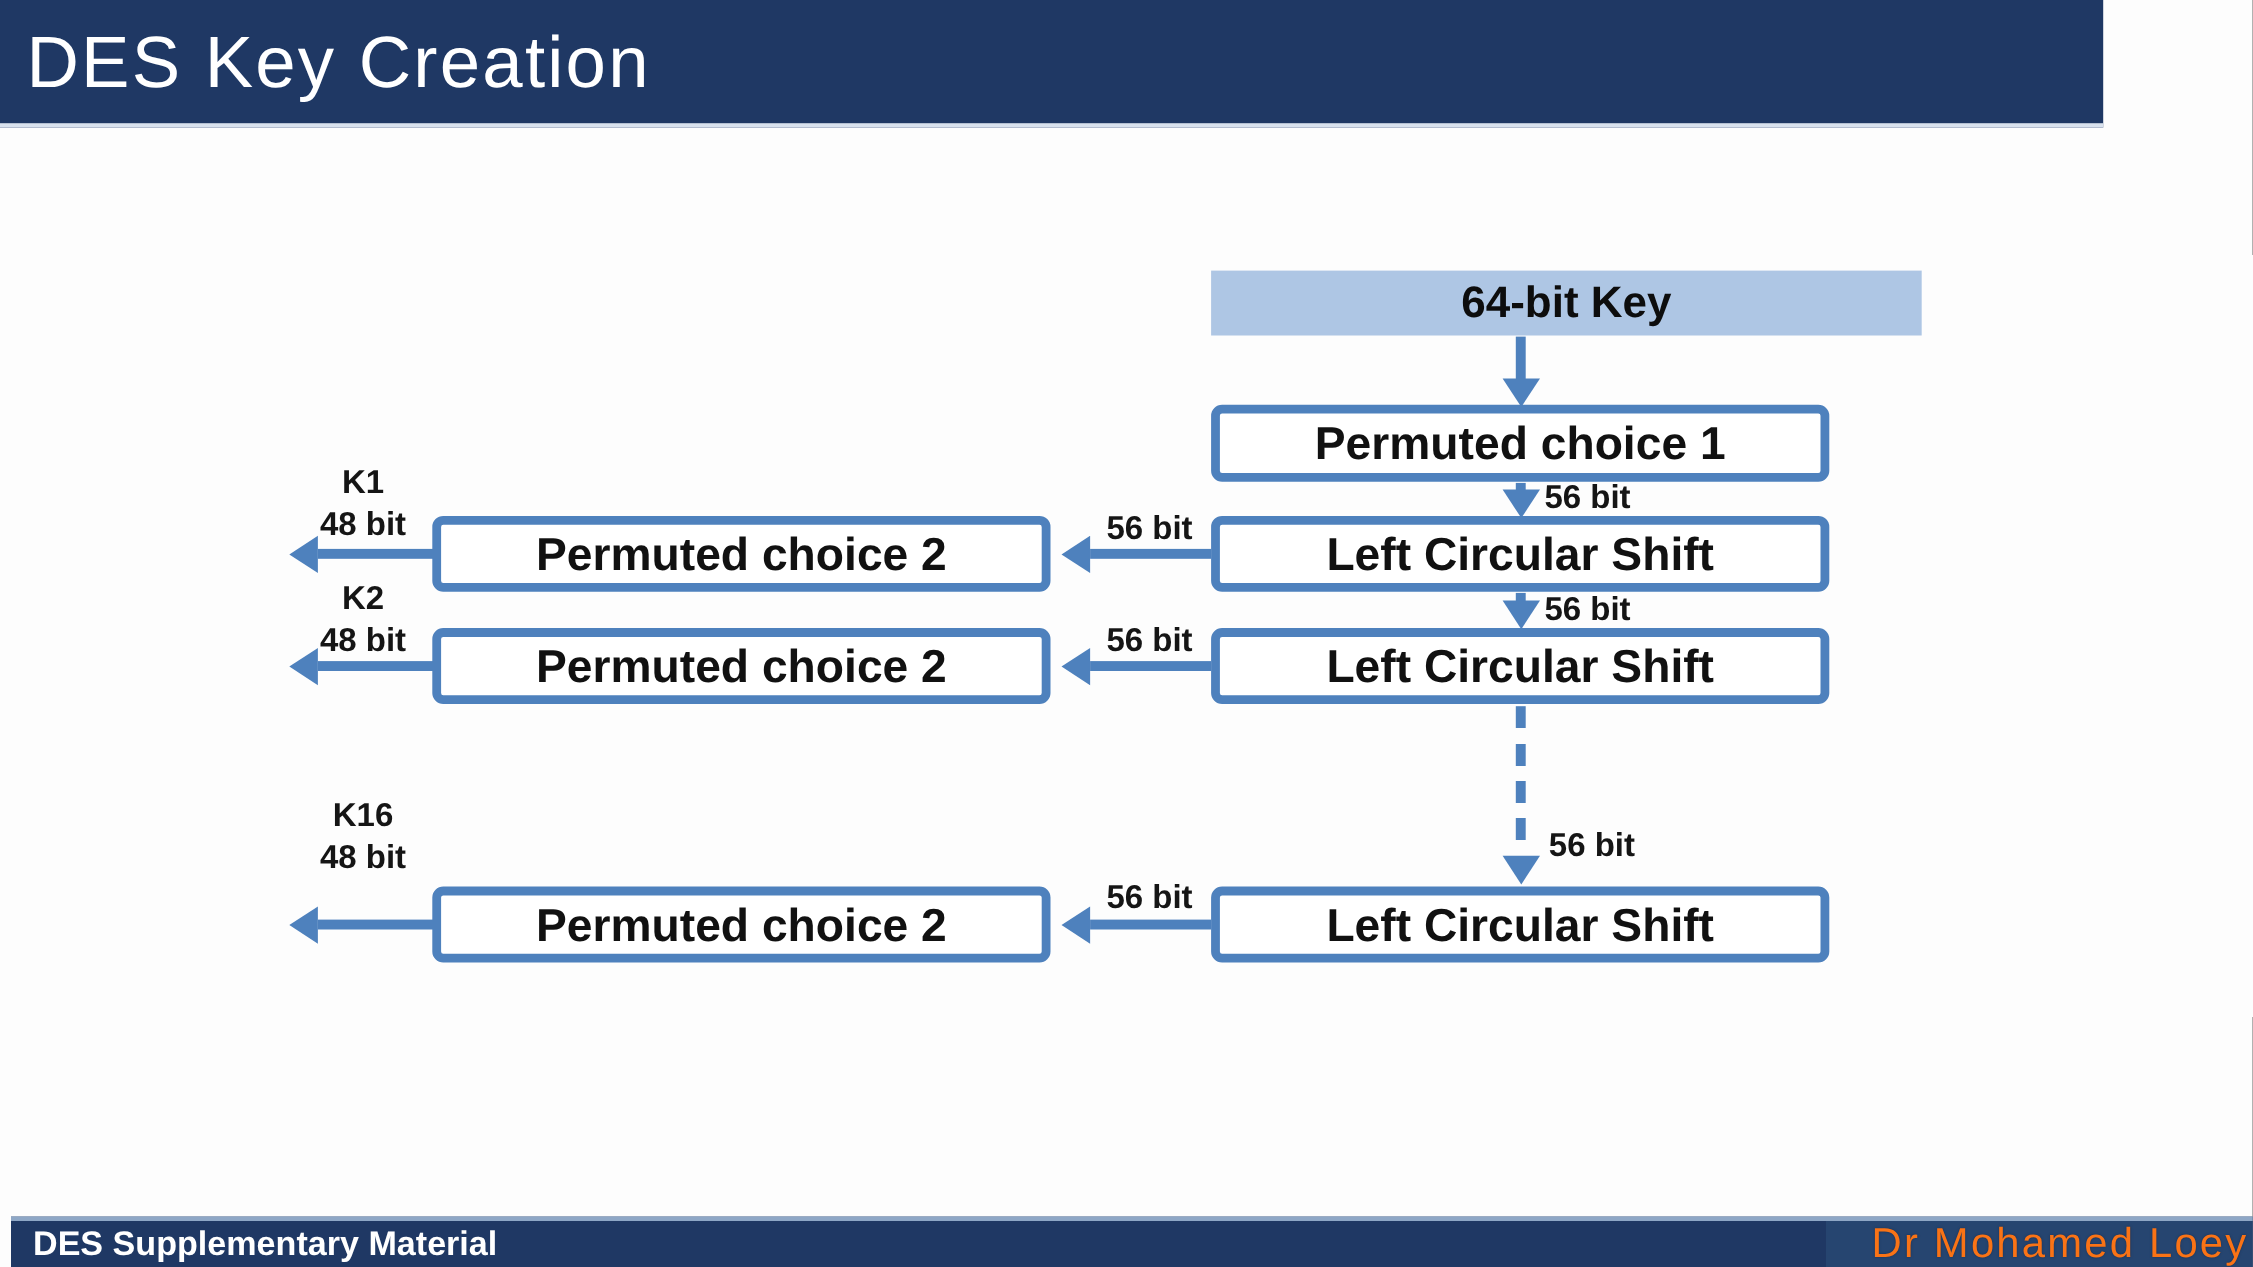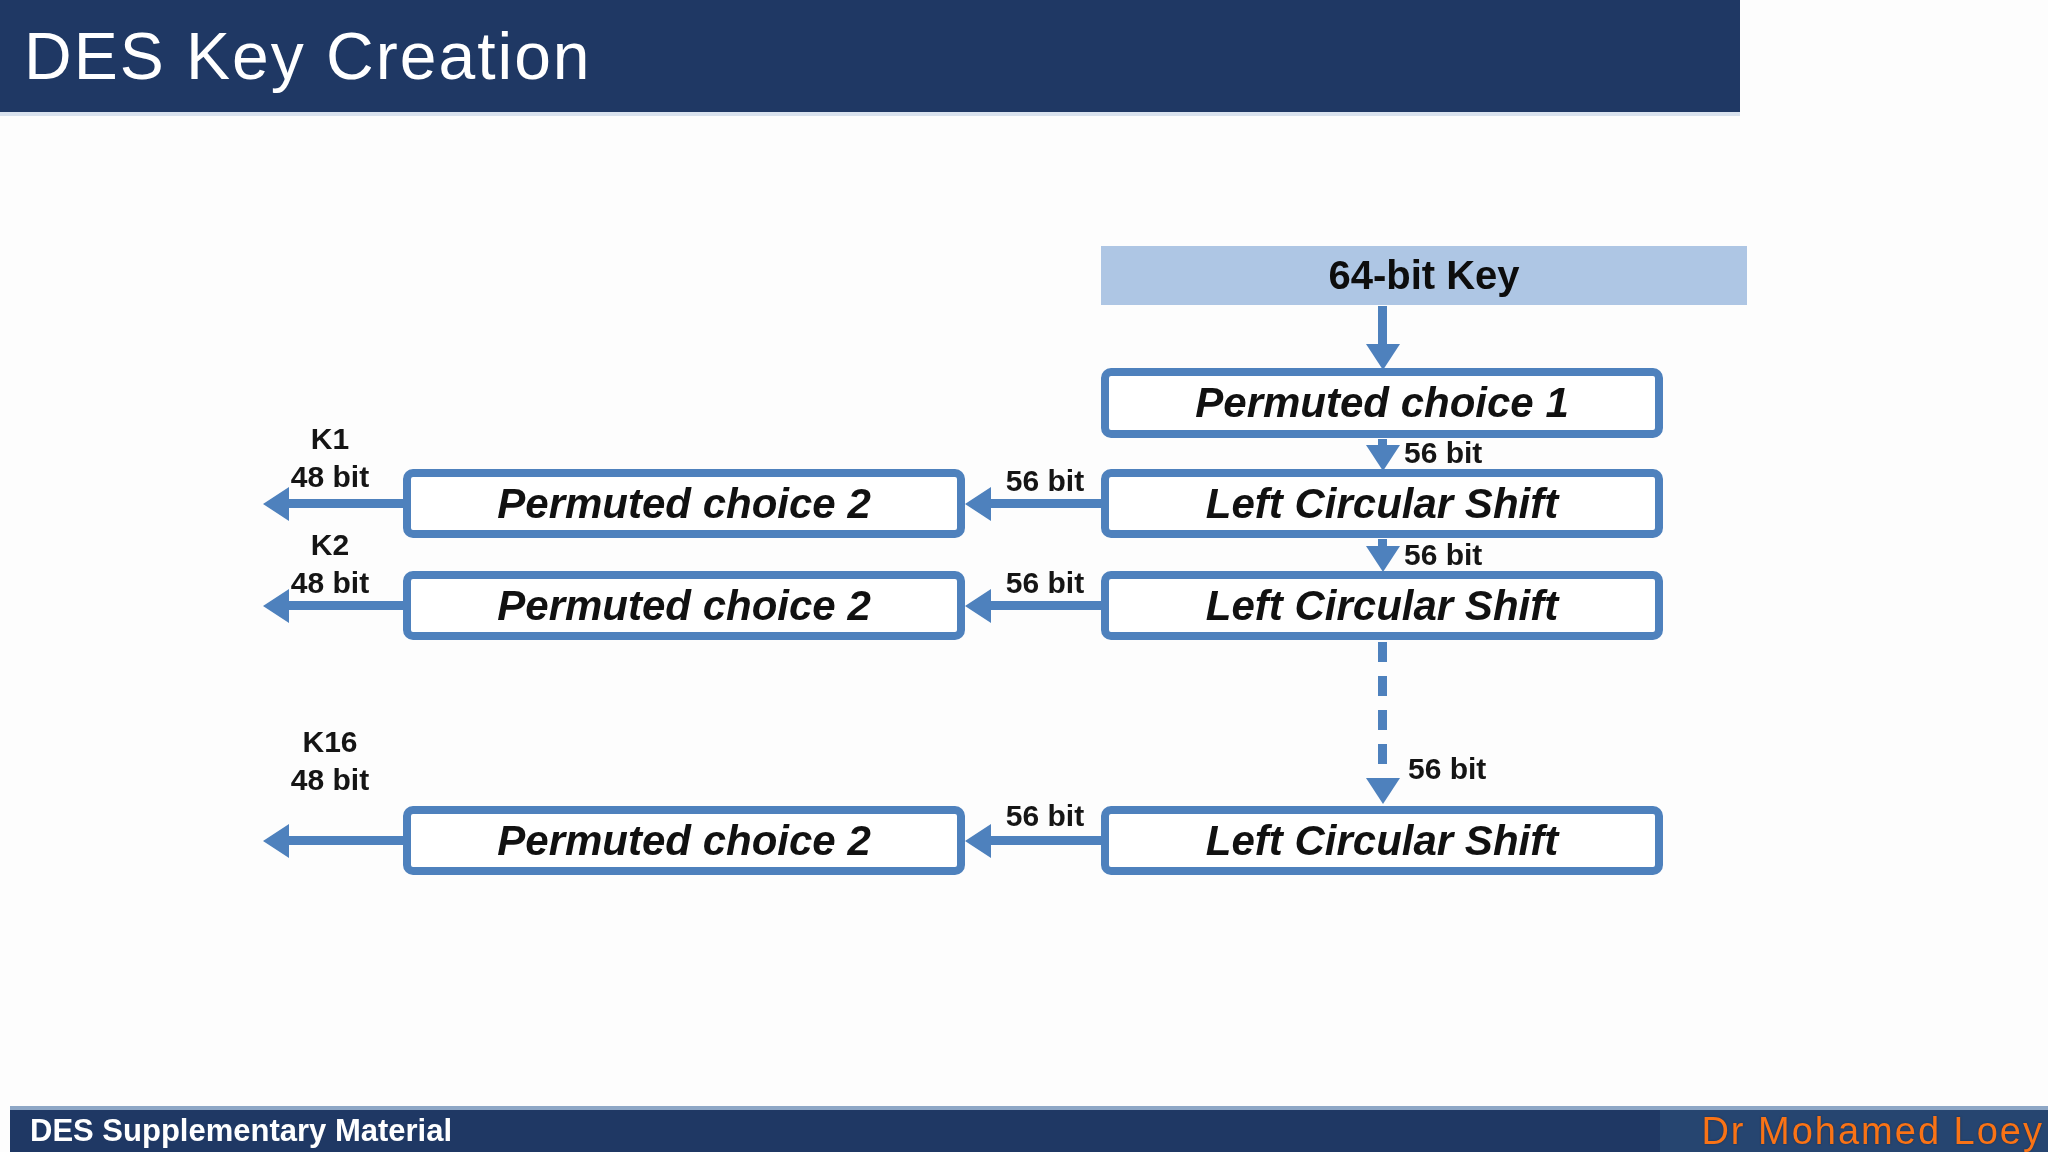--- a/index.html
+++ b/index.html
@@ -2,21 +2,21 @@
 <html><head>
 <meta charset="utf-8">
 <style>
   html,body{margin:0;padding:0;background:#222;}
   .stage{
     position:relative;width:2048px;height:1152px;overflow:hidden;
     background:#fdfdfd;font-family:"Liberation Sans",sans-serif;
   }
   
   .titlebar{
-    position:absolute;left:0;top:0;width:1740px;height:112px;
+    position:absolute;left:0;top:0;width:1912px;height:112px;
     background:#1f3864;border-bottom:4px solid #d9e2ee;box-sizing:content-box;
   }
   .titlebar .title{
     position:absolute;left:24px;top:50%;transform:translateY(-50%);
     color:#ffffff;font-size:66px;font-weight:400;letter-spacing:2px;white-space:nowrap;
   }
   
   .footbar{
     position:absolute;left:0;top:1106px;width:2048px;height:42px;
     background:#1f3864;border-top:4px solid #8ea7c6;box-sizing:content-box;margin-left:10px;
@@ -31,29 +31,29 @@
   .footbar .right{
     position:absolute;right:14px;top:50%;transform:translateY(-50%);
     color:#f97316;font-size:38px;font-weight:400;letter-spacing:2px;white-space:nowrap;
     text-shadow:0 0 2px rgba(14,30,58,.55);
   }
   
   .box{
     position:absolute;box-sizing:border-box;background:#ffffff;
     border:8px solid #4e81bd;border-radius:10px;
     display:flex;align-items:center;justify-content:center;
-    font-weight:bold;font-size:42px;color:#111111;white-space:nowrap;font-style:italic;
+    font-weight:bold;font-size:42px;color:#111111;white-space:nowrap;
   }
   .fillbox{
     position:absolute;box-sizing:border-box;background:#aec6e4;
     display:flex;align-items:center;justify-content:center;
     font-weight:bold;font-size:40px;color:#0d0d0d;white-space:nowrap;
   }
   .col-right{left:1101px;width:562px;}
-  .col-left{left:403px;width:562px;}
+  .col-left{left:393px;width:562px;}
   
   .lbl{
     position:absolute;font-weight:bold;font-size:30px;color:#151515;
     line-height:34px;white-space:nowrap;
   }
   .klabels{position:absolute;left:272px;width:116px;text-align:center;}
   .klabels .lbl{position:static;display:block;}
   .bits-left{left:985px;width:120px;text-align:center;}
   
   .vshaft{position:absolute;left:1378px;width:9px;background:#4e81bd;}

